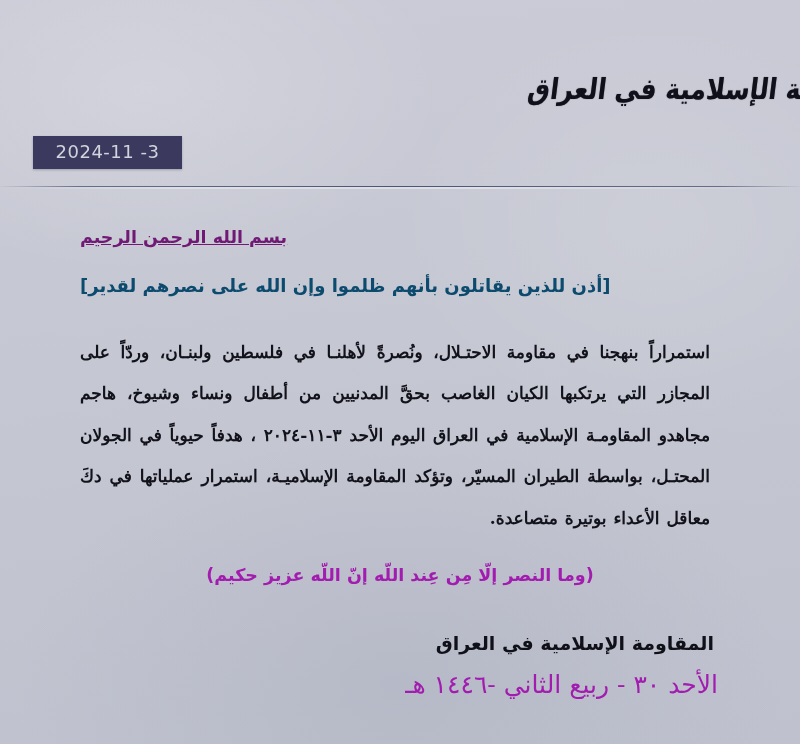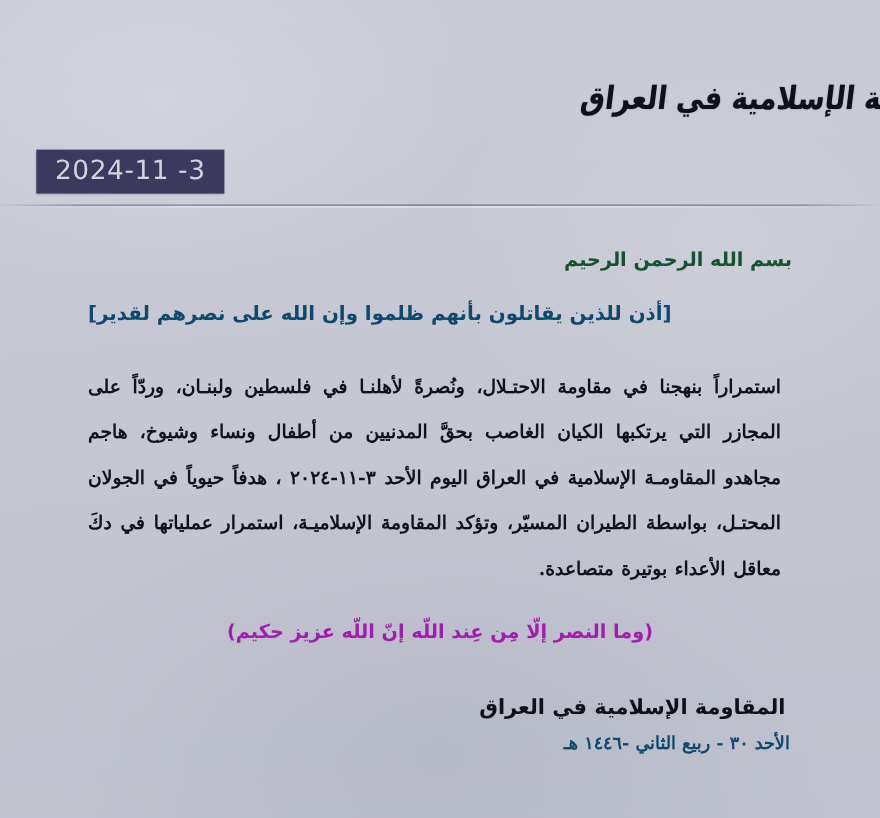--- a/index.html
+++ b/index.html
@@ -63,21 +63,21 @@
   .date-badge {
     position: absolute;
     top: 136px;
     left: 33px;
     min-width: 149px;
     box-sizing: border-box;
     padding: 5px 17px 7px 17px;
     background: #3b3a5e;
     color: #d2d3dd;
     font-family: "DejaVu Sans", "Liberation Sans", sans-serif;
-    font-size: 24px;
+    font-size: 18px;
     font-weight: 400;
     letter-spacing: 0.5px;
     text-align: center;
     direction: ltr;
     box-shadow: 0 1px 2px rgba(40,40,60,0.28);
   }
 
   .divider {
     position: absolute;
     left: 0;
@@ -106,26 +106,27 @@
 
   
   .content {
     position: absolute;
     top: 215px;
     left: 80px;
     right: 80px;
   }
 
   .basmala {
-    text-align: right;
+    text-align: left;
     font-size: 17.5px;
     font-weight: 700;
     letter-spacing: 0.2px;
     margin: 12px 0 0 0;
-    color: #14532d;
+    color: #701a75;
+    text-decoration: underline;
   }
 
   .verse-open {
     text-align: left;
     font-size: 18px;
     font-weight: 700;
     letter-spacing: 0.2px;
     margin: 28px 0 0 0;
     color: #0c4a6e;
   }
@@ -157,23 +158,23 @@
   }
   .signature .sig-line {
     font-size: 19px;
     font-weight: 700;
     color: #101019;
     line-height: 1.95;
     padding-right: 6px;
   }
   .signature .sig-hijri {
     font-family: "DejaVu Serif", "Liberation Serif", serif;
-    font-size: 16px;
-    font-weight: 700;
-    color: #0c4a6e;
+    font-size: 25px;
+    font-weight: 400;
+    color: #a21caf;
     line-height: 1.8;
     padding-right: 2px;
   }
 </style>
 </head>
 <body>
 
 <div class="page-bg"></div>
 
 <div class="sheet">

